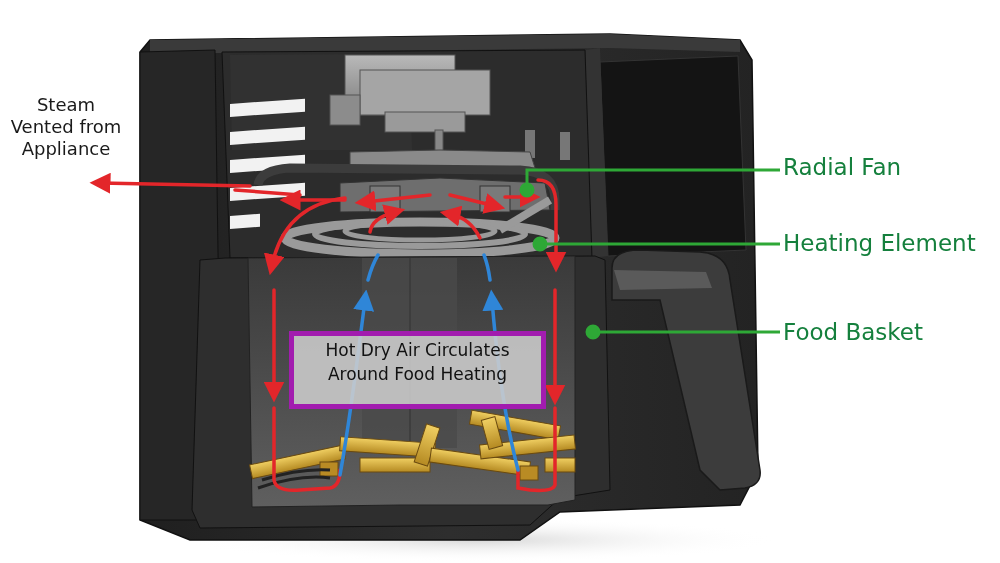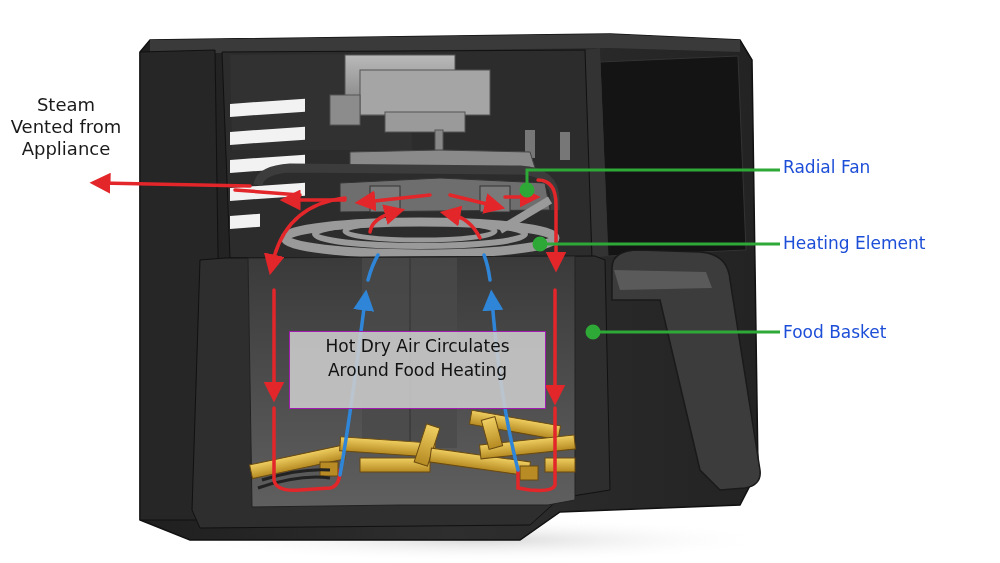--- a/index.html
+++ b/index.html
@@ -1,21 +1,21 @@
 <!DOCTYPE html>
 <html><head>
 <meta charset="utf-8">
 <style>
   html,body{margin:0;padding:0;background:#ffffff;}
   body{width:1000px;height:563px;position:relative;overflow:hidden;font-family:"DejaVu Sans","Liberation Sans",sans-serif;}
   #stage{position:absolute;left:0;top:0;width:888px;height:563px;}
   .label{position:absolute;white-space:nowrap;}
-  .green-label{color:#1d4ed8;font-size:17px;line-height:28px;}
+  .green-label{color:#15803d;font-size:23px;line-height:28px;}
   .steam-label{color:#1a1a1a;font-size:18px;line-height:22px;text-align:center;width:140px;}
-  .caption{position:absolute;left:289px;top:331px;width:257px;height:78px;background:rgba(205,205,205,0.88);border:1px solid #a21caf;color:#111;font-size:17px;line-height:24px;text-align:center;padding-top:2px;box-sizing:border-box;}
+  .caption{position:absolute;left:289px;top:331px;width:257px;height:78px;background:rgba(205,205,205,0.88);border:5px solid #a21caf;color:#111;font-size:17px;line-height:24px;text-align:center;padding-top:2px;box-sizing:border-box;}
   .caption div{white-space:nowrap;}
 </style>
 </head>
 <body>
 
 <div id="stage">
   <svg width="1000" height="563" viewBox="0 0 1000 563" xmlns="http://www.w3.org/2000/svg">
     <defs>
       <linearGradient id="housing" x1="0" x2="1" y1="0" y2="0">
         <stop offset="0" stop-color="#1f1f1f"></stop>

